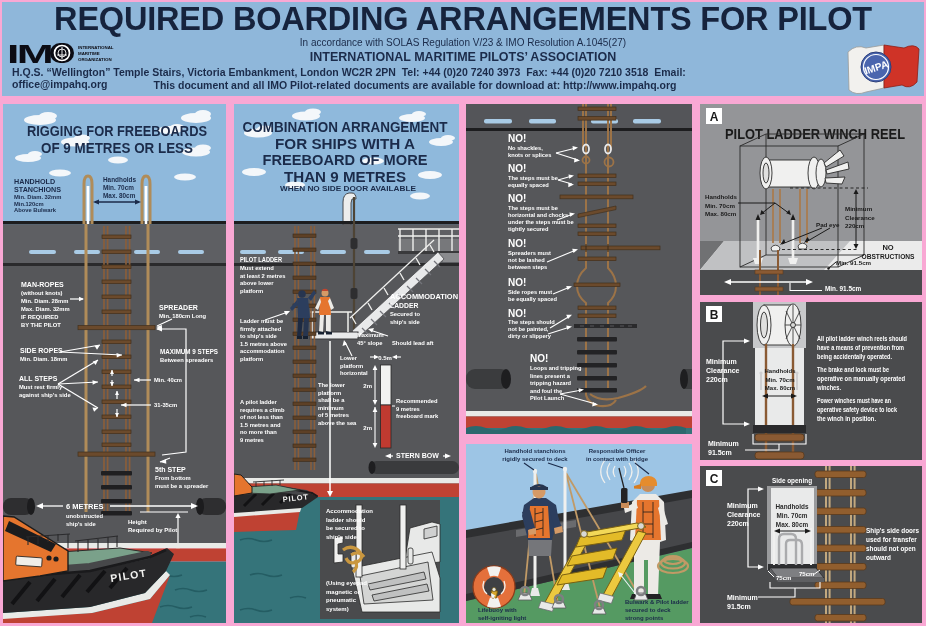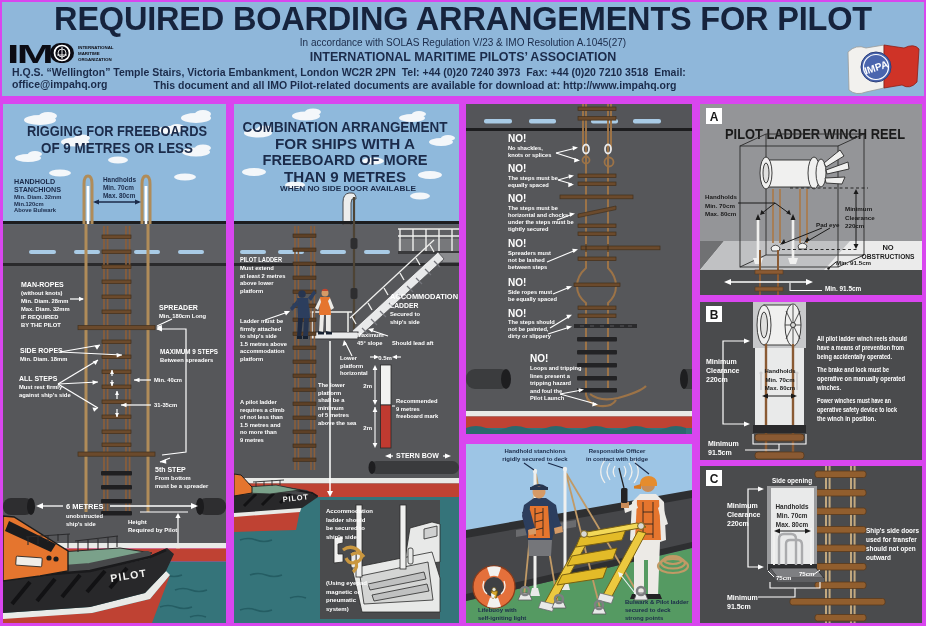--- a/index.html
+++ b/index.html
@@ -1,16 +1,16 @@
 <!DOCTYPE html>
 <html><head>
 <meta charset="utf-8">
 <style>
   html,body{margin:0;padding:0;background:#fff;}
-  #page{position:relative;width:926px;height:626px;background:#d946ef;overflow:hidden;
+  #page{position:relative;width:926px;height:626px;background:#f9a8d4;overflow:hidden;
         font-family:"Liberation Sans",sans-serif;}
   .abs{position:absolute;}
   svg text{font-family:"Liberation Sans",sans-serif;}
 </style>
 </head>
 <body>
 <div id="page">
 
 <div class="abs" style="left:2px;top:2px;width:922px;height:94px;background:#8fb7da;"></div>
 <div class="abs" style="left:0;top:1px;width:926px;text-align:center;color:#16233d;font-weight:bold;font-size:32.5px;letter-spacing:-0.2px;">REQUIRED BOARDING ARRANGEMENTS FOR PILOT</div>

